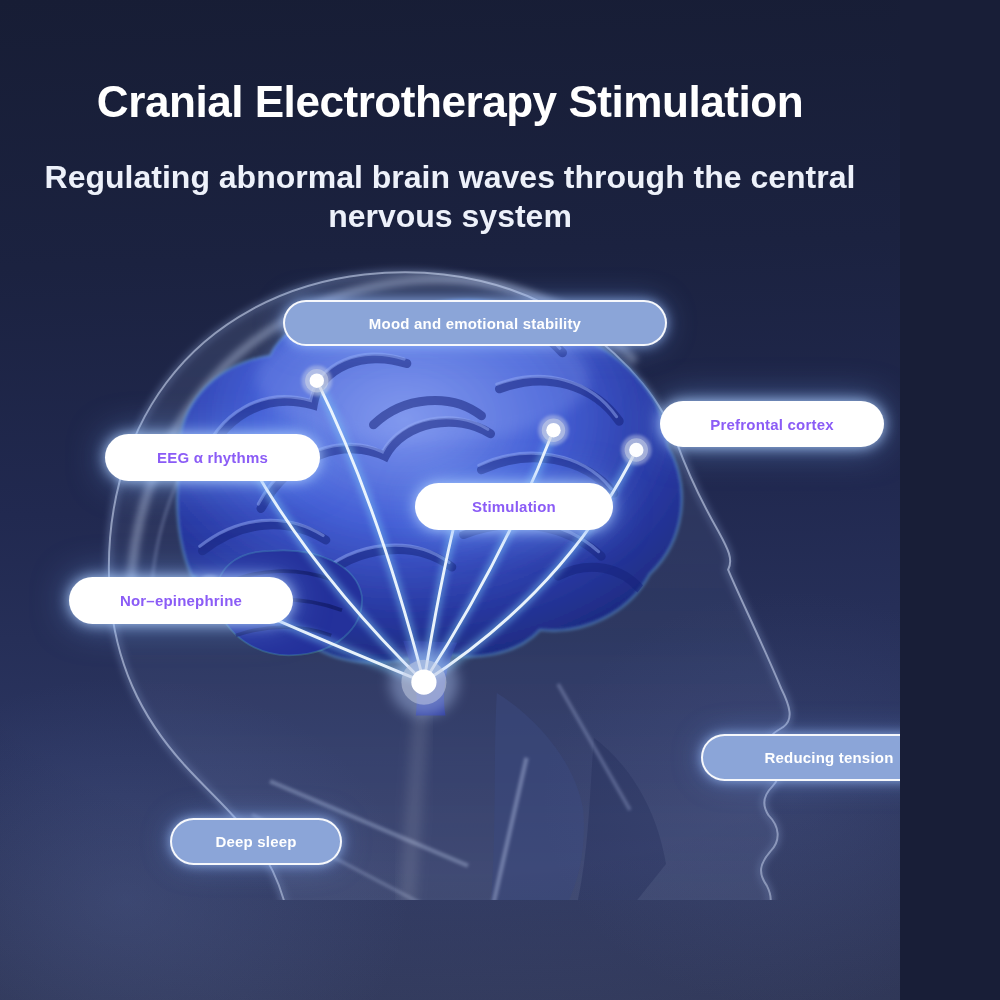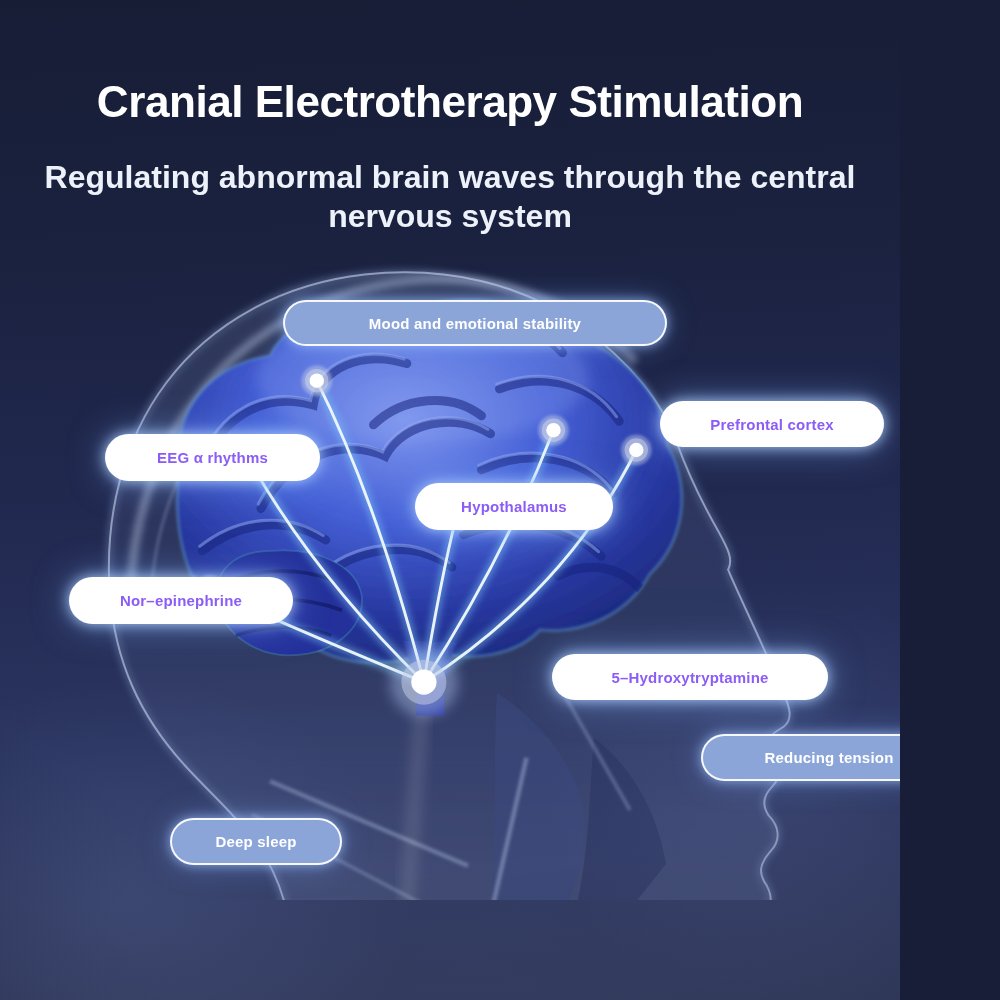--- a/index.html
+++ b/index.html
@@ -220,28 +220,25 @@
   <div class="pill pill-blue pill-mood">
     <span>Mood and emotional stability</span>
   </div>
   <div class="pill pill-white pill-prefrontal">
     <span>Prefrontal cortex</span>
   </div>
   <div class="pill pill-white pill-eeg">
     <span>EEG α rhythms</span>
   </div>
   <div class="pill pill-white pill-hypothalamus">
-    <span>Hypothalamus</span>
+    <span>Stimulation</span>
   </div>
   <div class="pill pill-white pill-norepinephrine">
     <span>Nor–epinephrine</span>
   </div>
-  <div class="pill pill-white pill-hydroxytryptamine">
-    <span>5–Hydroxytryptamine</span>
-  </div>
   <div class="pill pill-blue pill-reducing">
     <span>Reducing tension</span>
   </div>
   <div class="pill pill-blue pill-deepsleep">
     <span>Deep sleep</span>
   </div>
 
 </div>
 
 </body></html>

